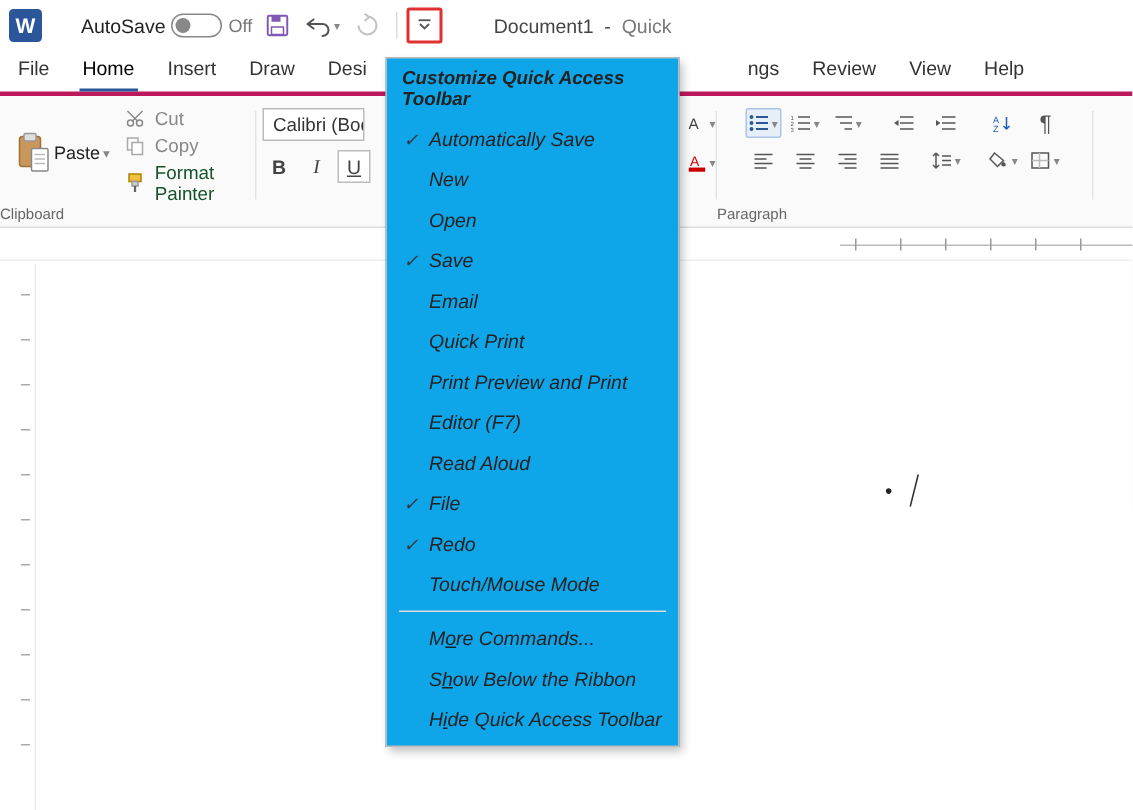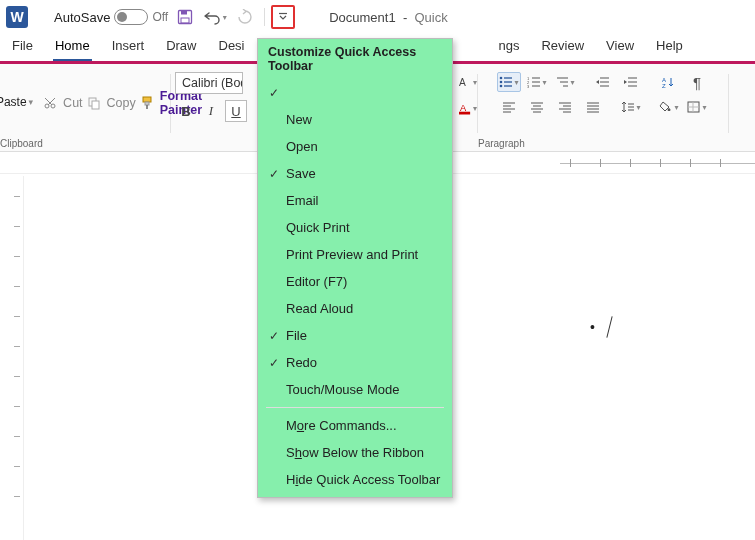--- a/index.html
+++ b/index.html
@@ -18,44 +18,44 @@
   .tabs { display:flex; height:30px; padding:0 10px; gap:18px; background:#fff; border-bottom:3px solid #be185d;}
   .tab { padding:4px 2px 6px 2px; color:#333; cursor:default;}
   .tab.active{ border-bottom:2px solid #2b579a; color:#000;}
   .ribbon { display:flex; height:88px; background:#fafafa; border-bottom:1px solid #ddd; padding-top:6px; position:relative;}
   .group { display:flex; flex-direction:column; align-items:center; padding:0 8px; position:relative;}
   .group-sep{ width:1px; background:#e3e3e3; margin:4px 0 18px 0;}
   .group-label{ position:absolute; bottom:2px; left:0; right:0; text-align:left; font-size:10px; color:#666;}
   .paste-col{ display:flex; flex-direction:row; align-items:center; gap:0; padding-right:4px;}
   .paste-icon{ width:28px; height:30px; display:flex; align-items:center; justify-content:center;}
   .paste-label{ font-size:12px; display:flex; align-items:center; gap:2px;}
-  .clip-col{ display:flex; flex-direction:row; gap:4px; padding-left:6px; padding-top:2px;}
+  .clip-col{ display:flex; flex-direction:column; gap:4px; padding-left:6px; padding-top:2px;}
   .clip-item{ display:flex; align-items:center; gap:6px; color:#888; font-size:12.5px;}
-  .clip-item.enabled{ color:#4c1d95;font-weight:bold;}
+  .clip-item.enabled{ color:#14532d;}
   .font-box{ border:1px solid #bbb; background:#fff; height:22px; display:flex; align-items:center; padding:0 6px; font-size:12.5px; color:#333; width:68px; overflow:hidden; white-space:nowrap;}
   .font-row{ display:flex; gap:3px; align-items:center;}
   .small-btn{ width:22px; height:22px; display:flex; align-items:center; justify-content:center; border:1px solid transparent; color:#444; font-size:13px;}
   .small-btn.box{ border:1px solid #bbb; background:#fff;}
   .font-area{ display:flex; flex-direction:column; gap:6px; padding-top:2px;}
   .para-area{ display:flex; flex-direction:column; gap:5px; padding-top:2px;}
   .para-row{ display:flex; gap:4px; align-items:center;}
   .para-btn{ width:24px; height:20px; display:flex; align-items:center; justify-content:center; color:#555;}
   .para-btn .dd{ font-size:8px; margin-left:1px; color:#888;}
   .ruler-area{ height:22px; background:#fff; border-bottom:1px solid #eee; position:relative;}
   .ruler{ position:absolute; left:560px; right:0; top:4px; height:14px; }
   .ruler-line{ position:absolute; top:7px; left:0; right:0; height:1px; background:#bbb;}
   .tick{ position:absolute; top:3px; width:1px; height:8px; background:#999;}
   .doc-area{ position:absolute; left:0; right:0; top:176px; bottom:0; background:#f3f3f3; display:flex;}
   .v-ruler{ width:24px; background:#fff; border-right:1px solid #eee; position:relative;}
   .vtick{ position:absolute; left:14px; width:6px; height:1px; background:#aaa;}
   .page{ flex:1; background:#fff; margin:0; position:relative;}
   .bullet{ position:absolute; left:566px; top:140px; display:flex; align-items:center; gap:14px; font-size:16px;}
   .cursor{ width:1px; height:22px; background:#333; transform:rotate(14deg); display:inline-block;}
   
-  .menu{ position:absolute; left:257px; top:38px; width:196px; background:#86efac; border:1px solid #bcbcbc; box-shadow:2px 3px 6px rgba(0,0,0,0.25); z-index:50; padding-bottom:4px;}
+  .menu{ position:absolute; left:257px; top:38px; width:196px; background:#0ea5e9; border:1px solid #bcbcbc; box-shadow:2px 3px 6px rgba(0,0,0,0.25); z-index:50; padding-bottom:4px;font-style:italic;}
   .menu-title{ padding:6px 10px 6px 10px; font-weight:600; font-size:12.5px; color:#222;}
   .menu-item{ display:flex; align-items:center; height:27px; padding:0 10px 0 6px; font-size:13px; color:#222; gap:2px;}
   .menu-check{ width:20px; display:flex; justify-content:center; color:#333; font-size:12px;}
   .menu-sep{ height:1px; background:#ddd; margin:4px 8px;}
   .menu-item .ul{ text-decoration:underline;}
   svg{ display:block;}
 </style>
 </head>
 <body>
 
@@ -363,20 +363,21 @@
       <span class="cursor"></span>
     </div>
   </div>
 </div>
 
 <div class="menu">
   <div class="menu-title">Customize Quick Access Toolbar</div>
   <div id="menu-items-container">
       <div class="menu-item">
         <span class="menu-check">✓</span>
+        <span>Automatically Save</span>
       </div>
       <div class="menu-item">
         <span class="menu-check"></span>
         <span>New</span>
       </div>
       <div class="menu-item">
         <span class="menu-check"></span>
         <span>Open</span>
       </div>
       <div class="menu-item">

